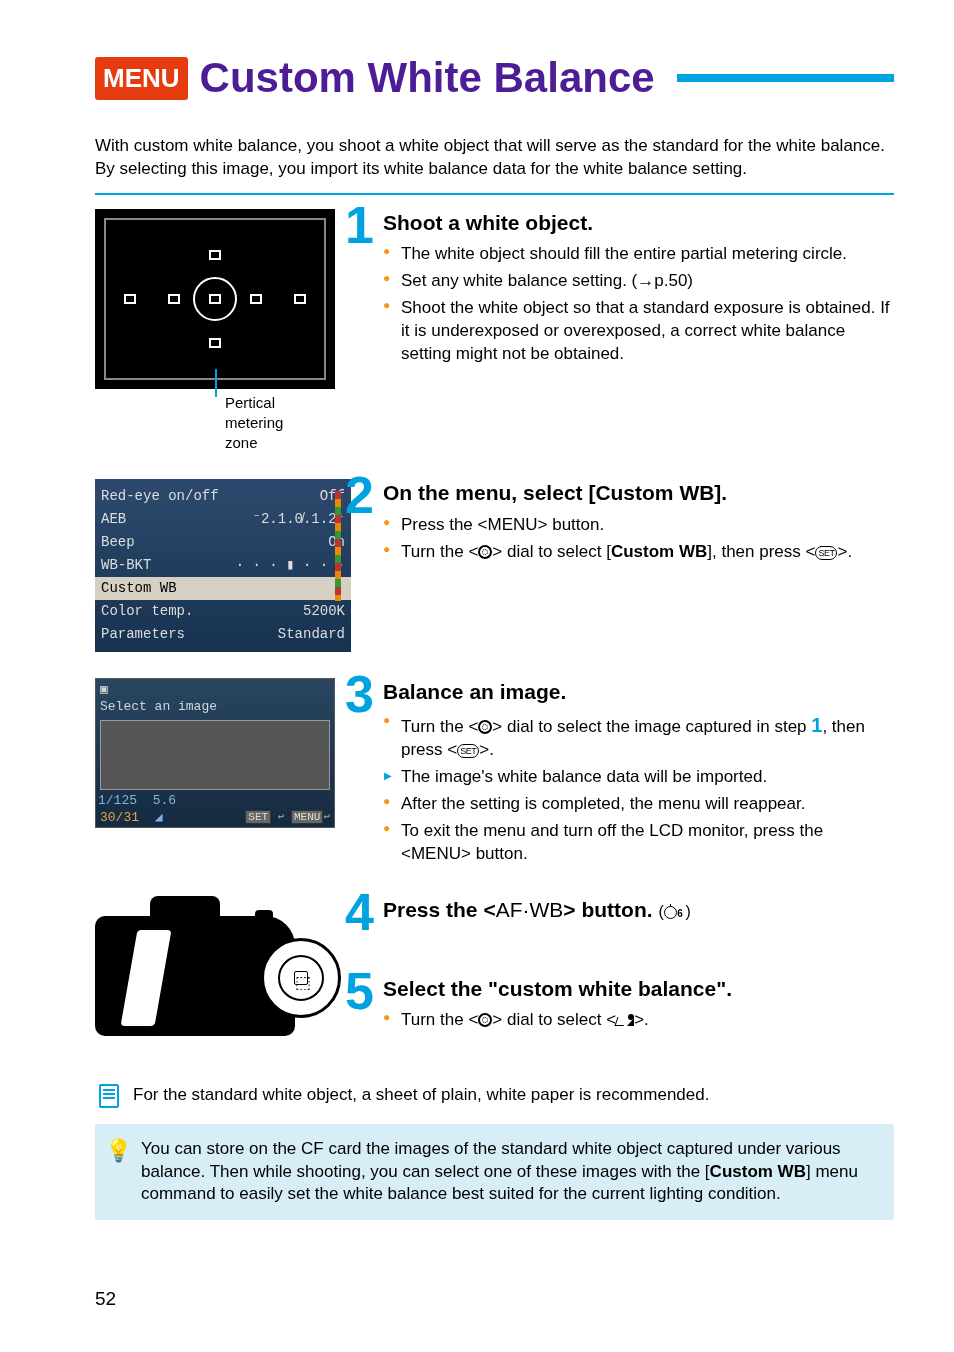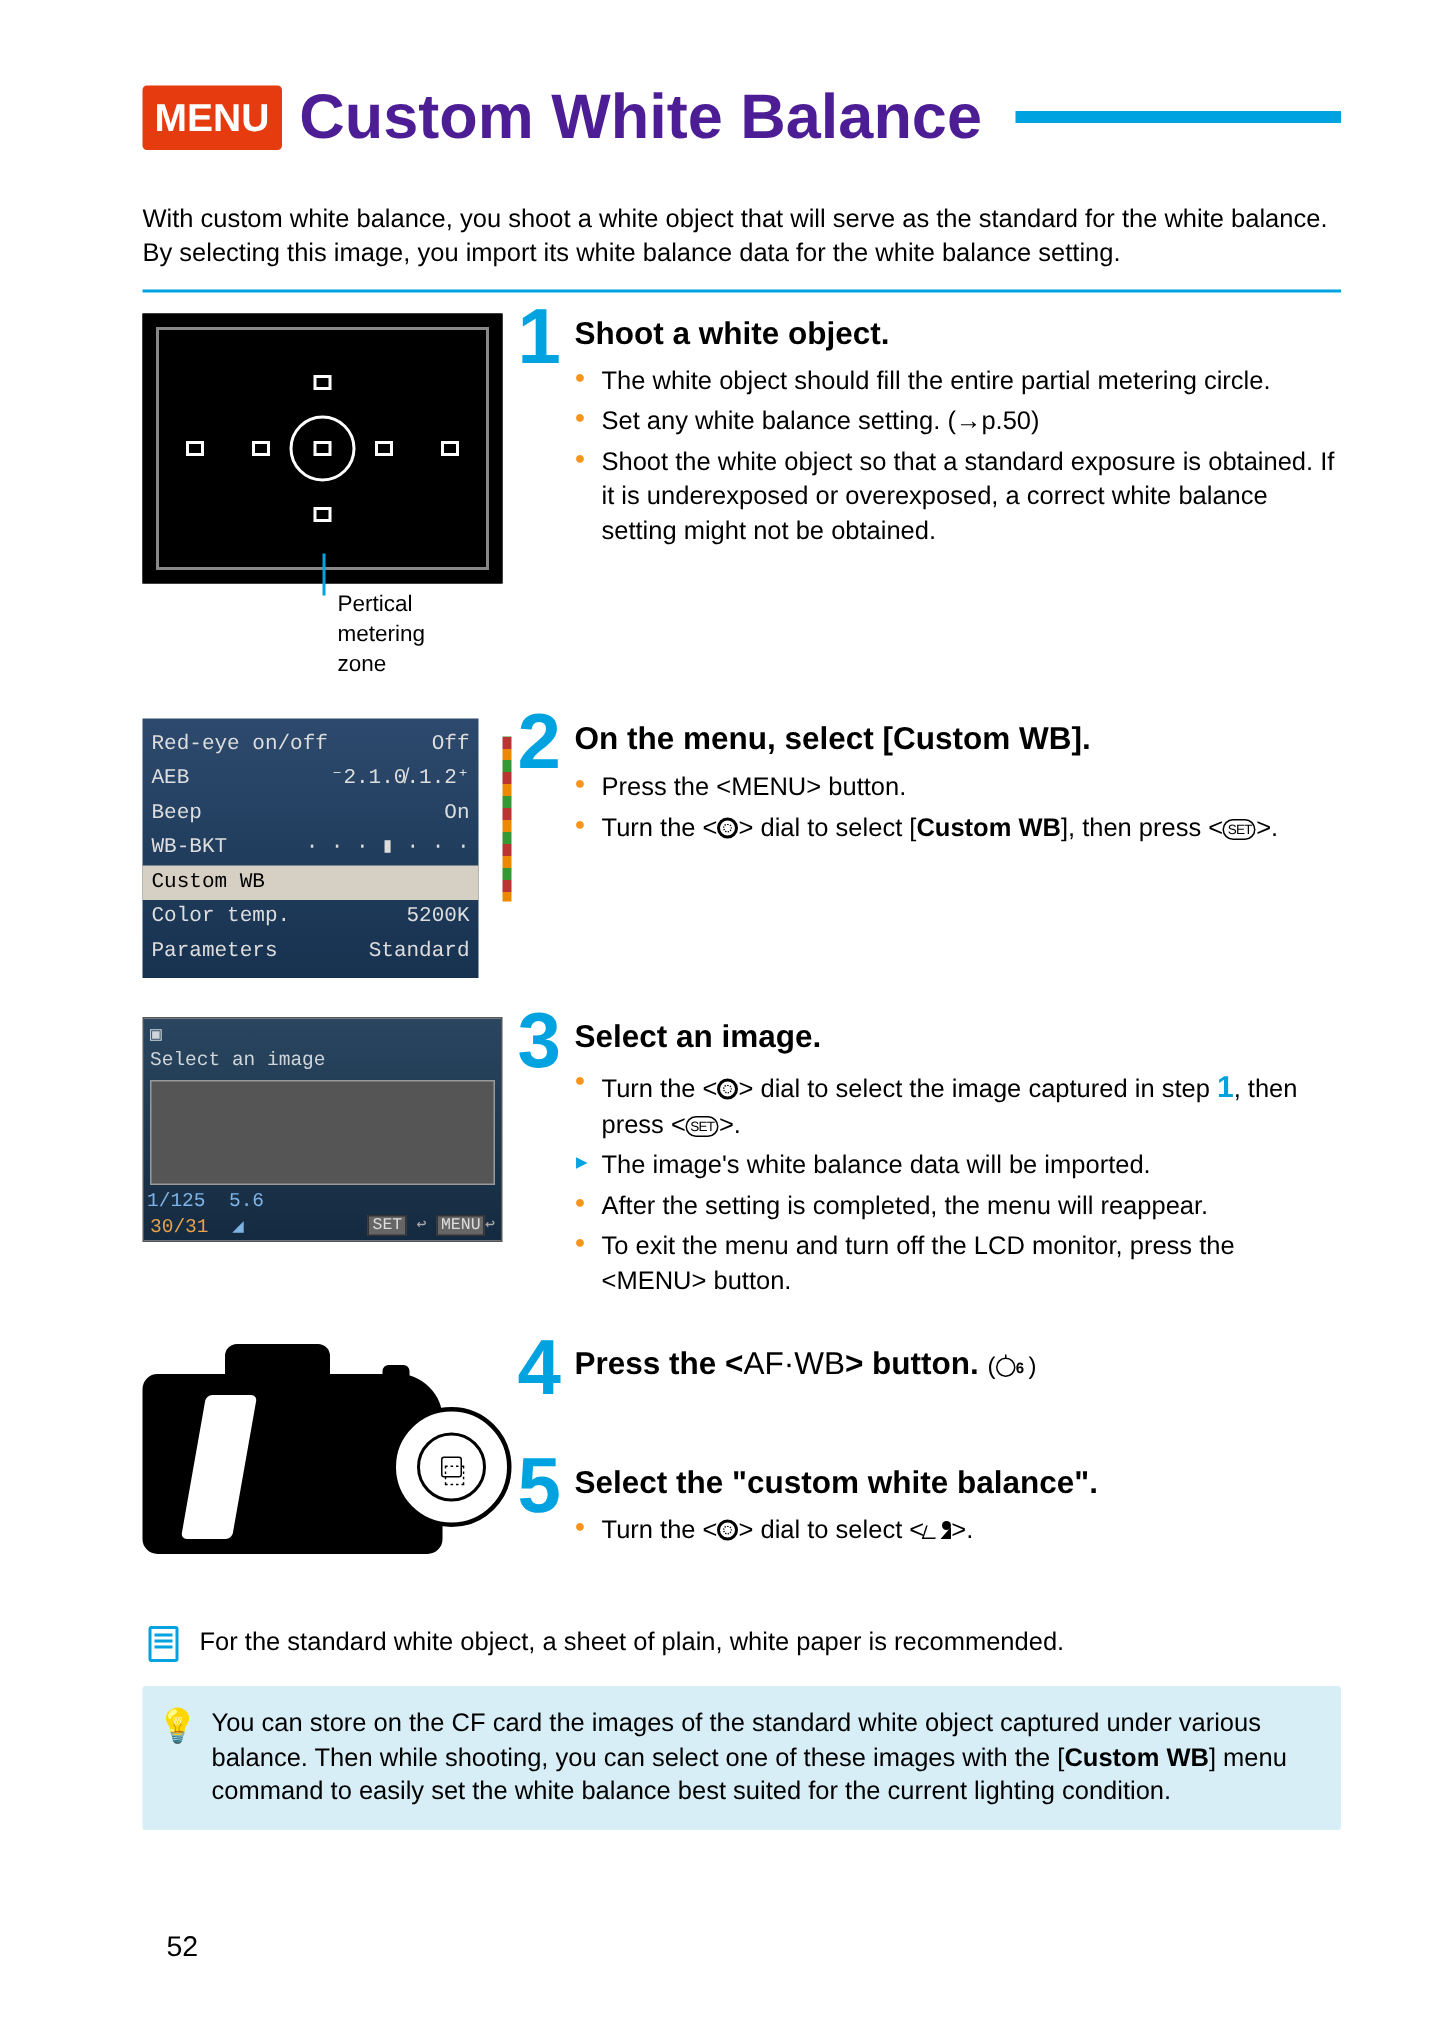--- a/index.html
+++ b/index.html
@@ -32,21 +32,21 @@
   .af.r { right:28px; top:50%; transform:translateY(-50%);}
   .af.t { left:50%; top:40px; transform:translateX(-50%);}
   .af.b { left:50%; bottom:40px; transform:translateX(-50%);}
   .af.ml{ left:72px; top:50%; transform:translateY(-50%);}
   .af.mr{ right:72px; top:50%; transform:translateY(-50%);}
   .pmc { position:absolute; width:44px; height:44px; border:2px solid #fff; border-radius:50%; left:50%; top:50%; transform:translate(-50%,-50%);}
   .vf-callout { position:relative; padding-left:130px; margin-top:4px; font-size:15px;}
   .vf-callout .line{ position:absolute; left:120px; top:-24px; width:2px; height:28px; background:#00a3e0;}
 
   
-  .menu-screen { width:224px; background:linear-gradient(#2d4a6e,#17324f); color:#ddd; font-family:"Courier New",monospace; font-size:14px; padding:6px 0;}
+  .menu-screen { width:256px; background:linear-gradient(#2d4a6e,#17324f); color:#ddd; font-family:"Courier New",monospace; font-size:14px; padding:6px 0;}
   .menu-screen .row{ display:flex; padding:2px 6px; justify-content:space-between;}
   .menu-screen .row.hl{ background:#d6d0c4; color:#000;} 
   .menu-wrap{ position:relative; width:240px;}
   .tabbars{ position:absolute; right:-6px; top:12px; width:6px; height:110px; background:repeating-linear-gradient(#b33 0 8px,#e80 8px 16px,#393 16px 24px);}
   
   
   .sel-screen { width:240px; height:150px; background:linear-gradient(#2a4660,#142a40); color:#cfd5da; font-family:"Courier New",monospace; font-size:13px; position:relative; border:1px solid #555;}
   .sel-screen .hdr{ padding:2px 4px;}
   .sel-screen .photo{ background:#555; border:1px solid #999; margin:2px 4px; height:70px;}
   .sel-screen .info{ padding:0 2px; color:#7fb3e6;}
@@ -63,21 +63,21 @@
   .dial-inner{ position:absolute; inset:14px; border:2px solid #000; border-radius:50%;}
   .dial-mark{ position:absolute; width:14px; height:14px; border:1px solid #000; background:#fff; border-radius:2px; left:50%; top:50%; transform:translate(-50%,-50%);}
   .lens-ring{ position:absolute; width:38px; height:100px; background:#fff; border:2px solid #000; left:32px; top:32px; border-radius:6px; transform:skewX(-10deg);}
 
   
   .note { display:flex; gap:12px; margin-top:28px; font-size:17px; align-items:flex-start; padding-left:4px;}
   .note-icon { width:22px; flex:none;}
   .tip-box { background:#d7eef7; padding:14px 14px 14px 46px; margin-top:16px; font-size:17px; position:relative; border-radius:2px;}
   .tip-box .tip-icon { position:absolute; left:10px; top:12px; color:#e8b800; font-size:22px;}
 
-  .page-num { position:absolute; left:111px; bottom:40px; font-size:19px;}
+  .page-num { position:absolute; left:95px; bottom:40px; font-size:19px;}
   .circle-dial { display:inline-block; width:14px; height:14px; border:2px solid #000; border-radius:50%; vertical-align:-2px; position:relative;}
   .circle-dial::after{ content:""; position:absolute; inset:2px; border:1px dotted #000; border-radius:50%;}
   .set-icon{ display:inline-block; border:1.5px solid #000; border-radius:9px; font-size:9px; padding:0 2px; vertical-align:1px; font-family:Arial; letter-spacing:-.5px;}
   .timer-icon{ display:inline-block; border:1.5px solid #000; border-radius:50%; width:13px; height:13px; position:relative; vertical-align:-2px;}
   .timer-icon::before{ content:""; position:absolute; left:5px; top:-3px; width:1.5px; height:3px; background:#000;}
   .timer-icon .t{ position:absolute; right:-7px; top:0px; font-size:10px; font-weight:bold;}
   .cwb-icon{ display:inline-block; width:18px; height:12px; vertical-align:-1px; position:relative;}
   .cwb-icon::before{content:""; position:absolute; left:0; bottom:0; width:8px;height:8px;border:1.5px solid #000; border-right:none; border-top:none; transform:skewX(-18deg);}
   .cwb-icon::after{content:""; position:absolute; right:0;top:0; width:6px;height:6px;border-radius:50%;background:#000;}
   .cwb-tri{position:absolute;right:0;bottom:0;width:0;height:0;border-left:7px solid transparent;border-bottom:8px solid #000;}
@@ -177,21 +177,21 @@
         <div class="hdr">▣<br><span>Select an image</span></div>
         <div class="photo"></div>
         <div class="info"><span>1/125</span>&nbsp;&nbsp;<span>5.6</span></div>
         <div><span class="cnt" style="padding-left:4px">30/31</span>&nbsp;&nbsp;<span style="color:#7fb3e6">◢</span></div>
         <div class="footer"><span class="box">SET</span> ↩ <span class="box">MENU</span>↩</div>
       </div>
     </div>
 
     <div class="step">
       <span class="big-num">3</span>
-      <h3>Select an image.</h3>
+      <h3>Balance an image.</h3>
       <ul class="bullets">
         <li><span>Turn the &lt;</span><span class="circle-dial"></span><span>&gt; dial to select the image captured in step </span><span class="inline-num">1</span><span>, then press &lt;</span><span class="set-icon">SET</span><span>&gt;.</span></li>
         <li class="arrow">The image's white balance data will be imported.</li>
         <li>After the setting is completed, the menu will reappear.</li>
         <li><span>To exit the menu and turn off the LCD monitor, press the &lt;</span><span>MENU</span><span>&gt; button.</span></li>
       </ul>
     </div>
 
     <div style="grid-row: span 2;">
       <div class="camera">

